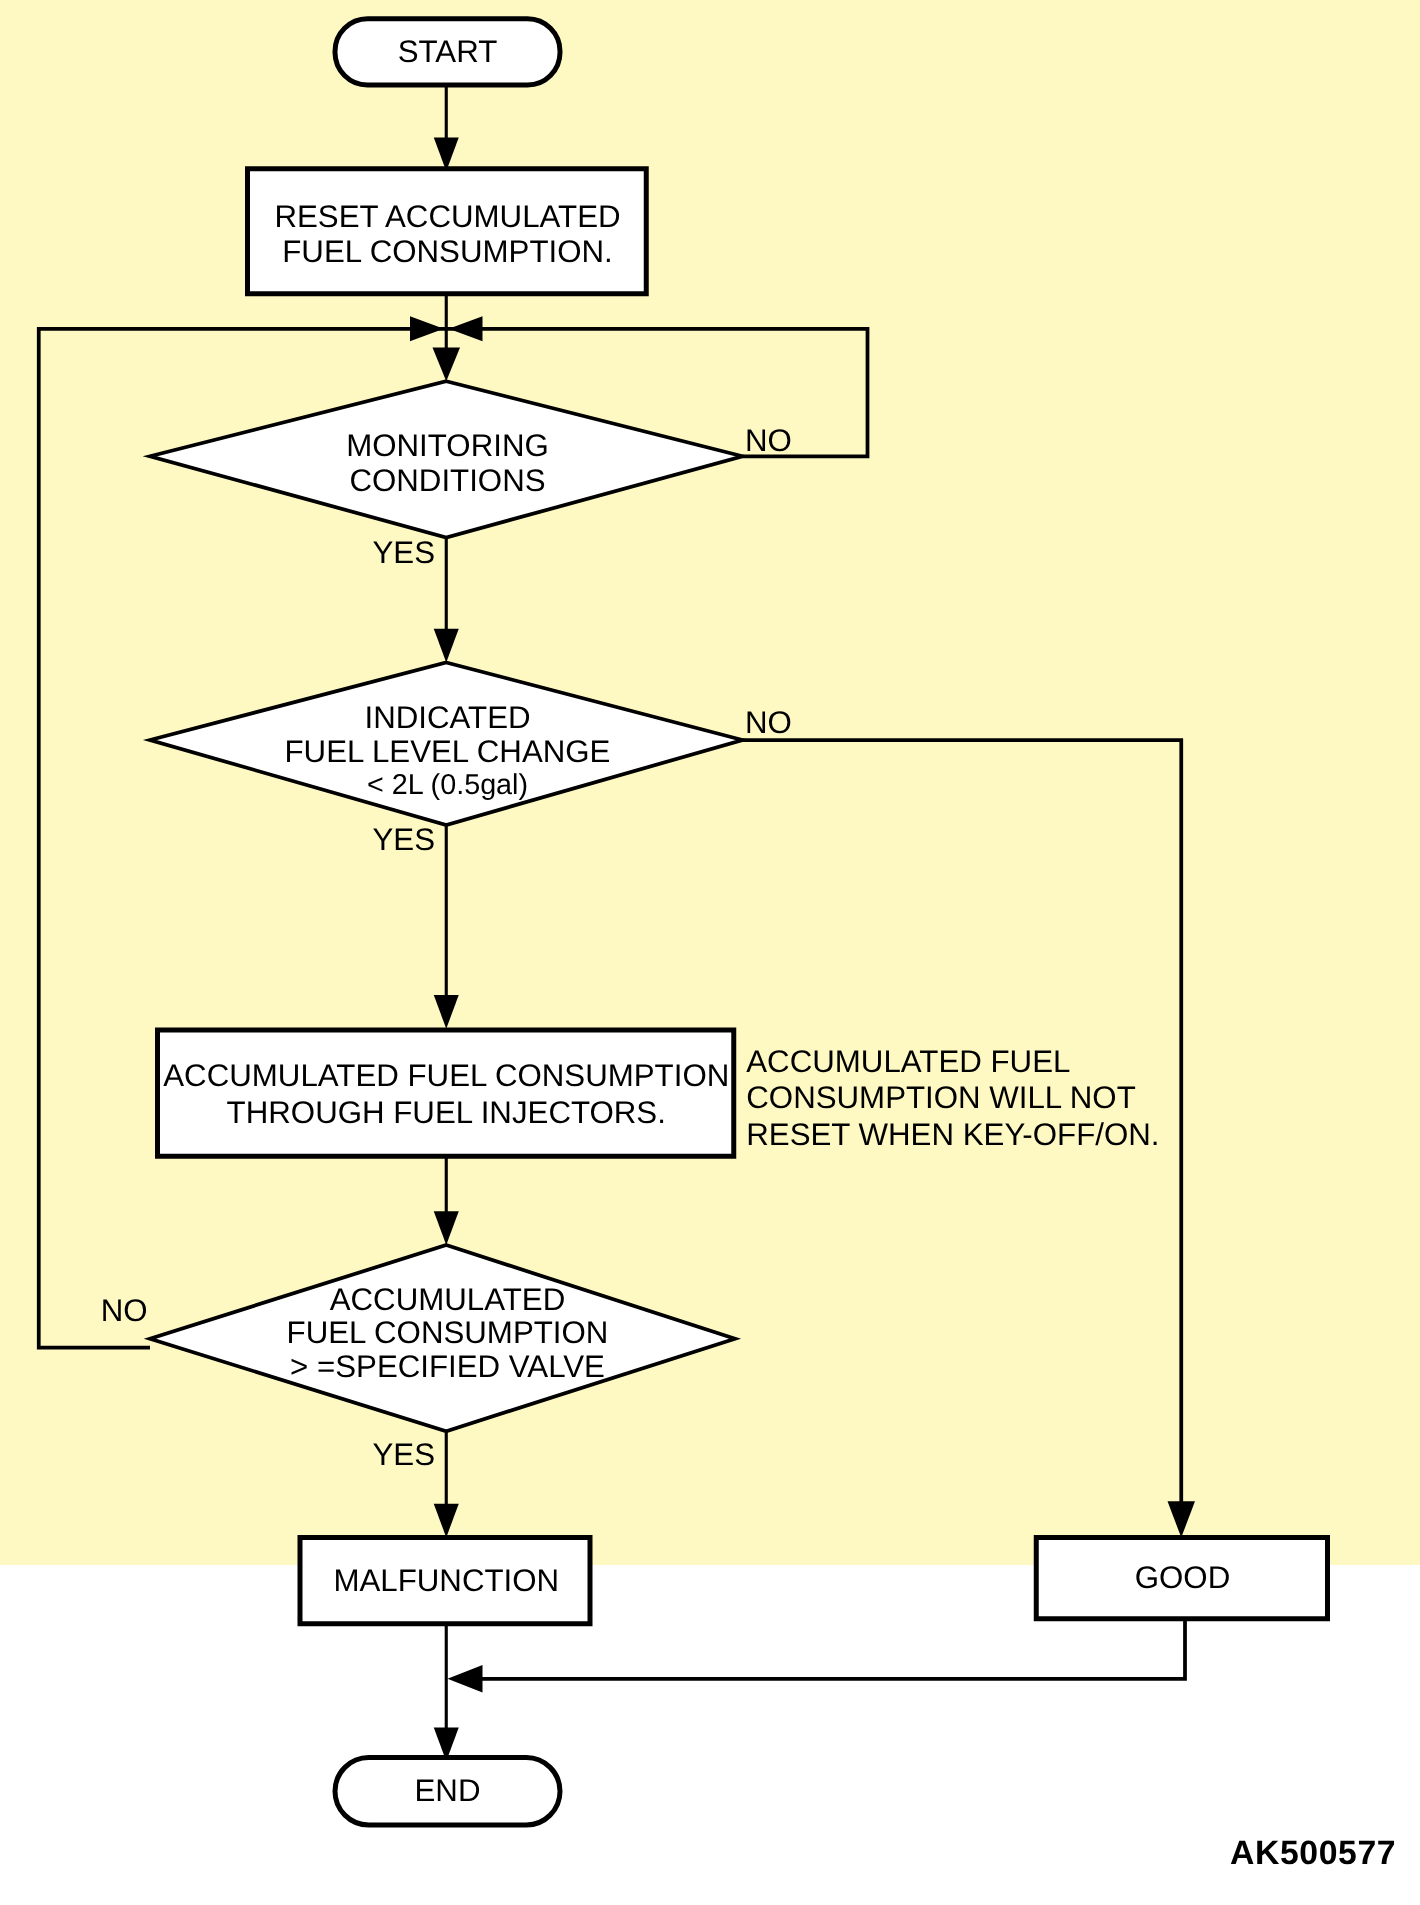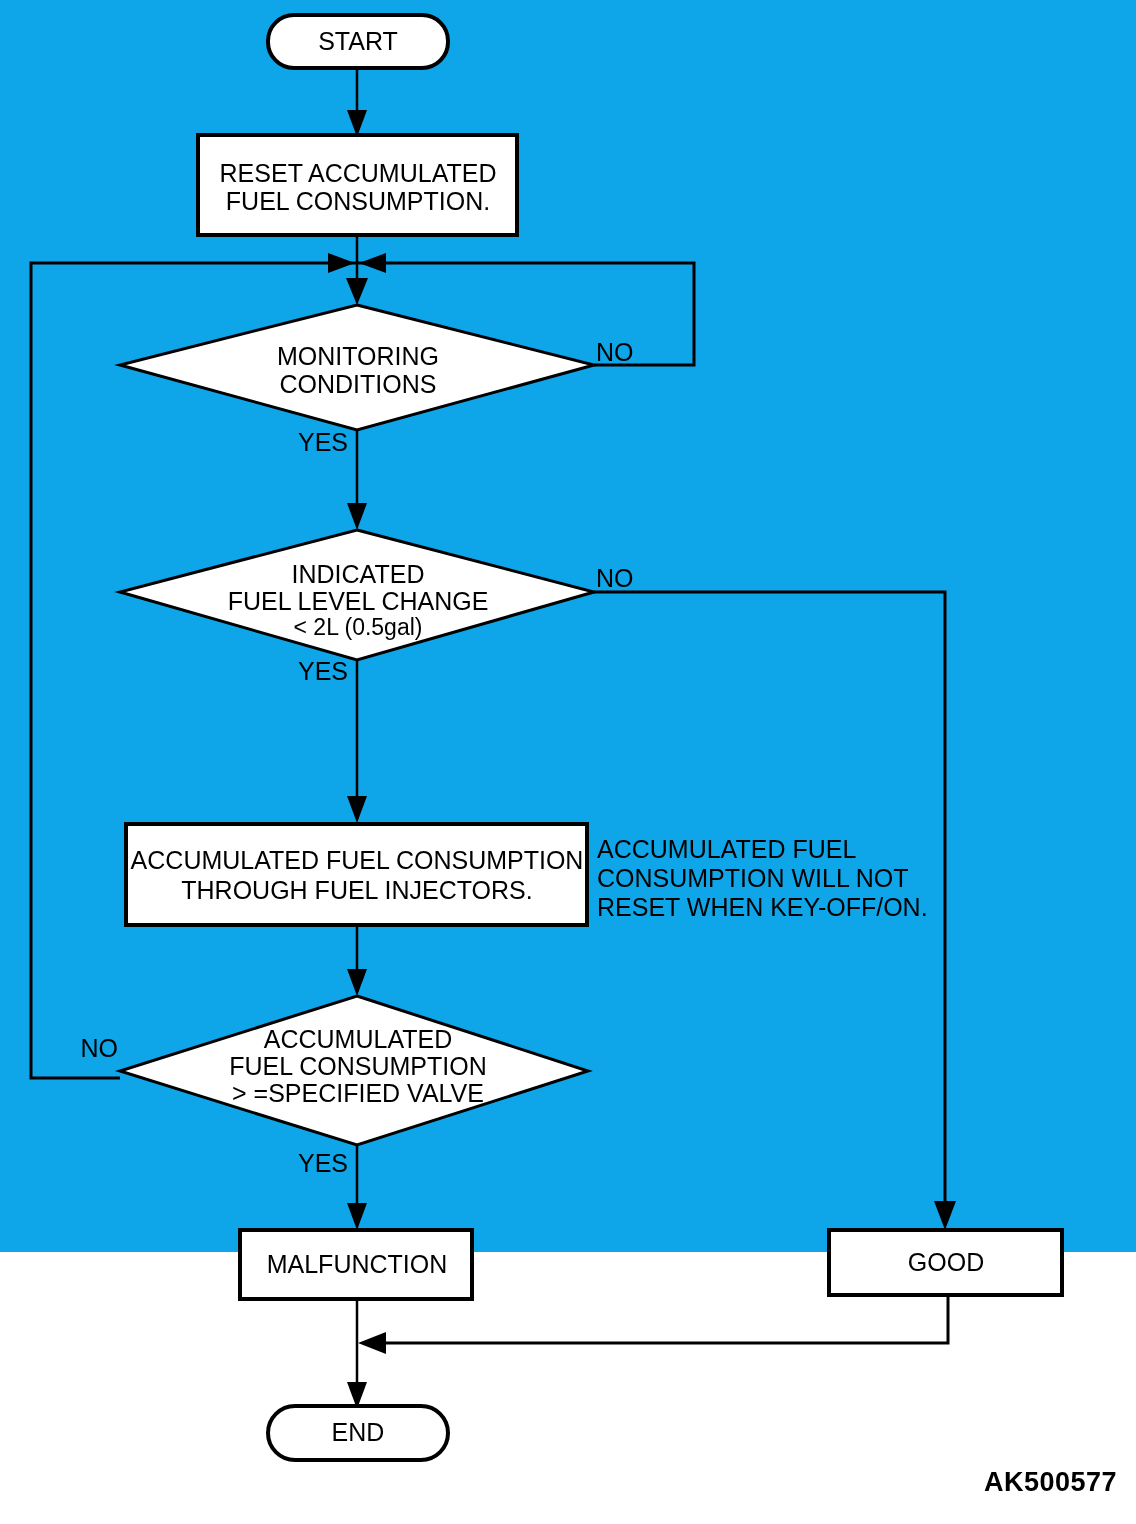--- a/index.html
+++ b/index.html
@@ -10,21 +10,21 @@
   body {
     width: 1136px;
     height: 1524px;
     font-family: "Liberation Sans", sans-serif;
     overflow: hidden;
   }
   #flowchart-root {
     position: relative;
     width: 1136px;
     height: 1252px;
-    background: #0ea5e9;
+    background: #fef9c3;
   }
   svg.chart-canvas {
     position: absolute;
     top: 0;
     left: 0;
     width: 1136px;
     height: 1524px;
     display: block;
   }
   .shape-stroke {

